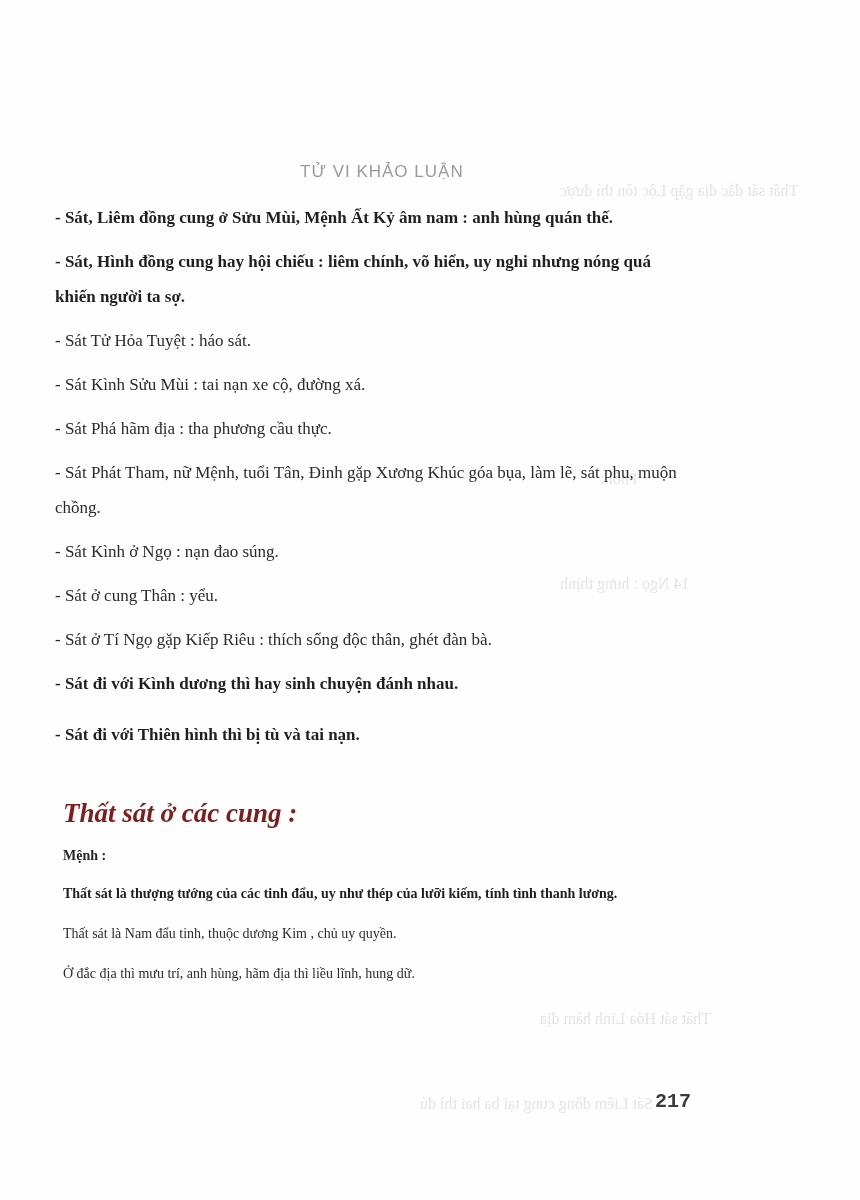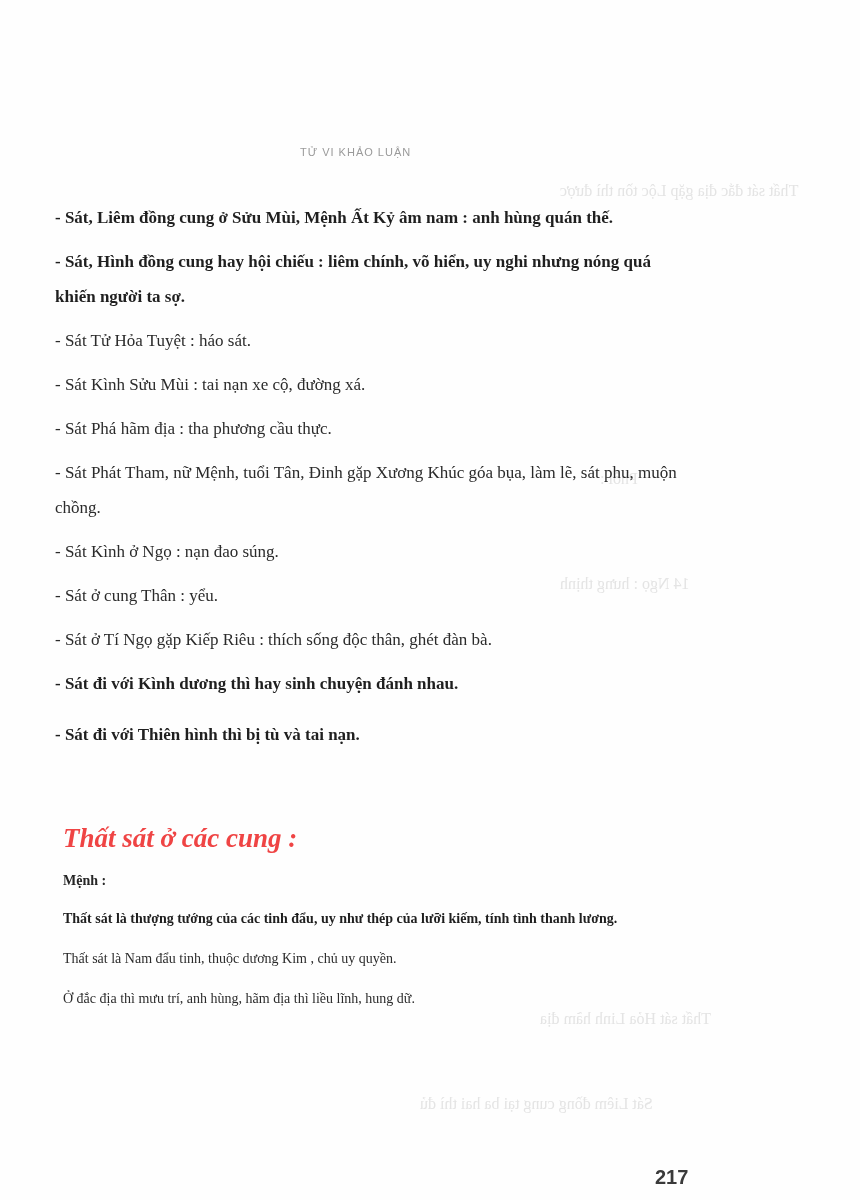--- a/index.html
+++ b/index.html
@@ -18,22 +18,22 @@
     .page {
       position: absolute;
       left: 0; top: 0;
       width: 860px;
       height: 1200px;
       background: #fefefe;
     }
     .running-head {
       position: absolute;
       left: 300px;
-      top: 146px;
-      font-size: 11px;
+      top: 162px;
+      font-size: 17px;
       letter-spacing: 1px;
       color: #9a9a9a;
       font-family: "Liberation Sans", sans-serif;
     }
     .content {
       position: absolute;
       left: 55px;
       top: 200px;
       width: 630px;
     }
@@ -44,22 +44,22 @@
       color: #2b2b2b;
       text-align: left;
     }
     .bullet.bold {
       font-weight: bold;
       color: #1f1f1f;
     }
     .section-heading {
       font-style: italic;
       font-size: 27px;
-      color: #ef4444;
-      margin: 68px 0 10px 8px;
+      color: #7f1d1d;
+      margin: 43px 0 10px 8px;
       line-height: 36px;
     }
     .sub-heading {
       font-weight: bold;
       font-size: 14px;
       color: #262626;
       margin: 0 0 8px 8px;
       line-height: 30px;
     }
     .para {
@@ -68,24 +68,24 @@
       margin: 0 0 10px 8px;
       color: #2b2b2b;
     }
     .para.bold {
       font-weight: bold;
       color: #1f1f1f;
     }
     .page-number {
       position: absolute;
       left: 655px;
-      top: 1166px;
+      top: 1090px;
       font-size: 20px;
       font-weight: bold;
-      font-family: Liberation Sans, sans-serif;
+      font-family: Liberation Mono, monospace;
       color: #3a3a3a;
     }
     .bleed {
       position: absolute;
       color: #e4e4e4;
       font-size: 16px;
       font-family: "Liberation Serif", serif;
       transform: scaleX(-1);
       white-space: nowrap;
     }

